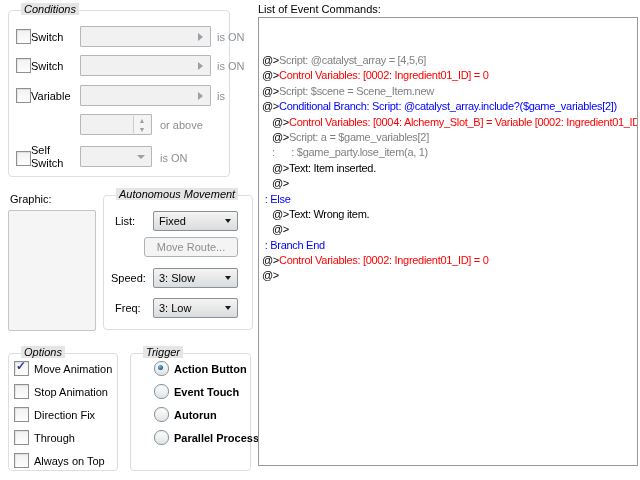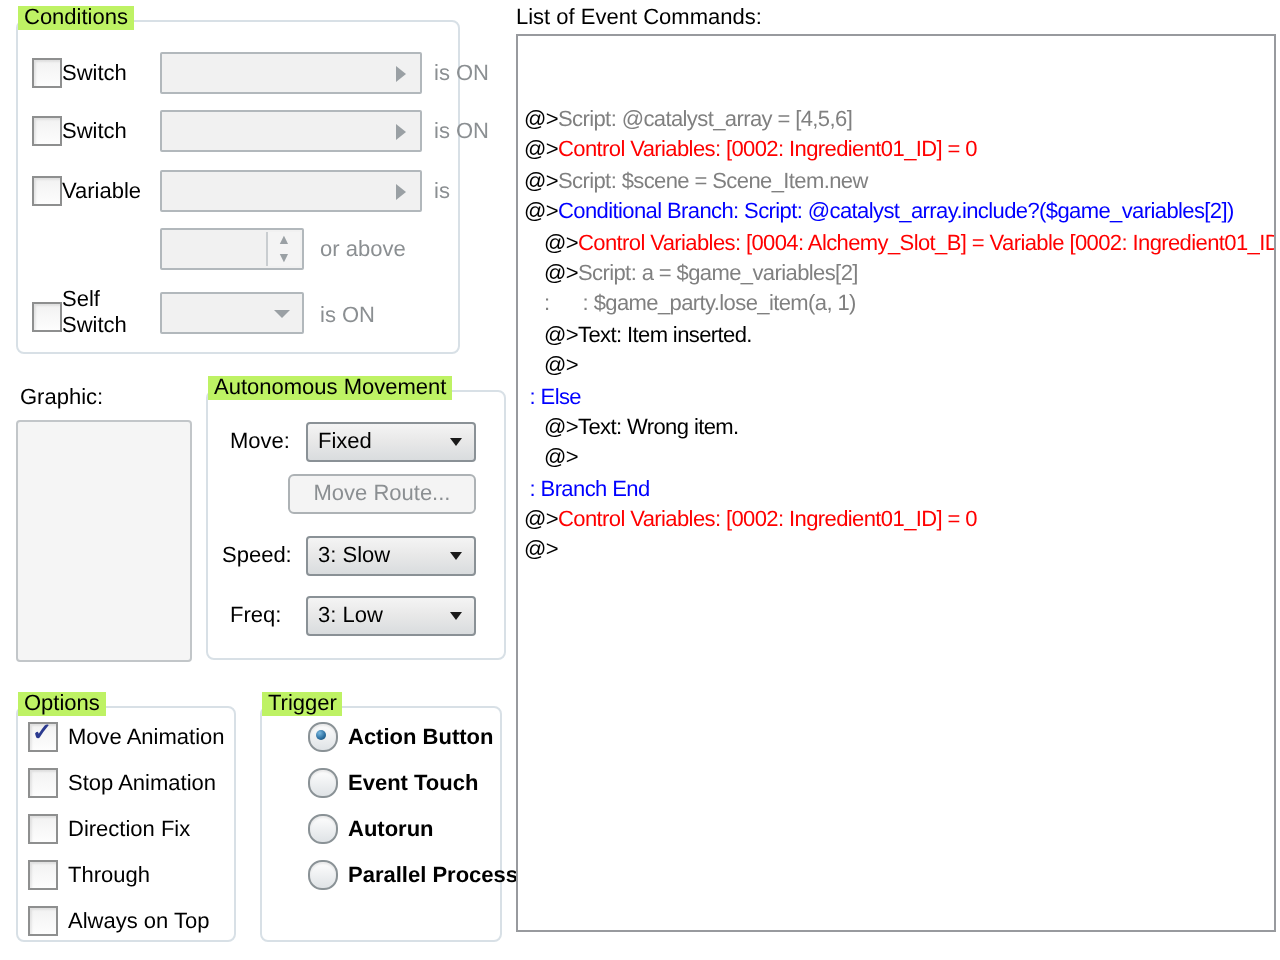--- a/index.html
+++ b/index.html
@@ -4,21 +4,21 @@
 <style>
   html,body{margin:0;padding:0;}
   body{
     position:relative;width:640px;height:480px;overflow:hidden;
     background:#ffffff;color:#000;
     font:11px "Liberation Sans", sans-serif;
   }
   .abs{position:absolute;}
   
   .group{position:absolute;border:1px solid #d8e0e6;border-radius:4px;}
-  .gtitle{position:absolute;top:-8px;left:0;background:#bef264;padding:0 3px;white-space:nowrap;color:#000;}
+  .gtitle{position:absolute;top:-8px;left:12px;background:#e5e5e5;padding:0 3px;white-space:nowrap;color:#000;font-style:italic;}
   
   .lbl{position:absolute;white-space:nowrap;color:#000;}
   .dis{color:#8b8f92;}
   
   .checkbox{position:absolute;width:13px;height:13px;border:1px solid #8e8f8f;
     background:linear-gradient(to bottom,#f2f2f2,#fdfdfd);box-shadow:inset 1px 1px 1px rgba(0,0,0,.08);}
   .checkbox .check{position:absolute;left:1px;top:-3px;color:#2b3a8f;font-size:12px;font-weight:bold;}
   
   .radio{position:absolute;width:13px;height:13px;border:1px solid #8a9296;border-radius:7px;
     background:linear-gradient(to bottom,#fefefe,#dfe3e6);box-shadow:inset 0 1px 1px rgba(0,0,0,.08);}
@@ -95,21 +95,21 @@
   <span class="arrow-down-gray"></span>
 </div>
 <span class="lbl dis" style="left:160px;top:152px;">is ON</span>
 
 <span class="lbl" style="left:10px;top:193px;">Graphic:</span>
 <div class="gfxbox" style="left:8px;top:210px;width:86px;height:119px;"></div>
 
 <div class="group" style="left:103px;top:195px;width:148px;height:133px;">
   <span class="gtitle">Autonomous Movement</span>
 </div>
-<span class="lbl" style="left:115px;top:215px;">Move:</span>
+<span class="lbl" style="left:115px;top:215px;">List:</span>
 <div class="combo" style="left:153px;top:211px;width:78px;height:18px;">
   <span>Fixed</span>
   <span class="arrow-down"></span>
 </div>
 <div class="dbutton" style="left:144px;top:237px;width:92px;height:18px;">Move Route...</div>
 <span class="lbl" style="left:111px;top:272px;">Speed:</span>
 <div class="combo" style="left:153px;top:268px;width:78px;height:18px;">
   <span>3: Slow</span>
   <span class="arrow-down"></span>
 </div>

